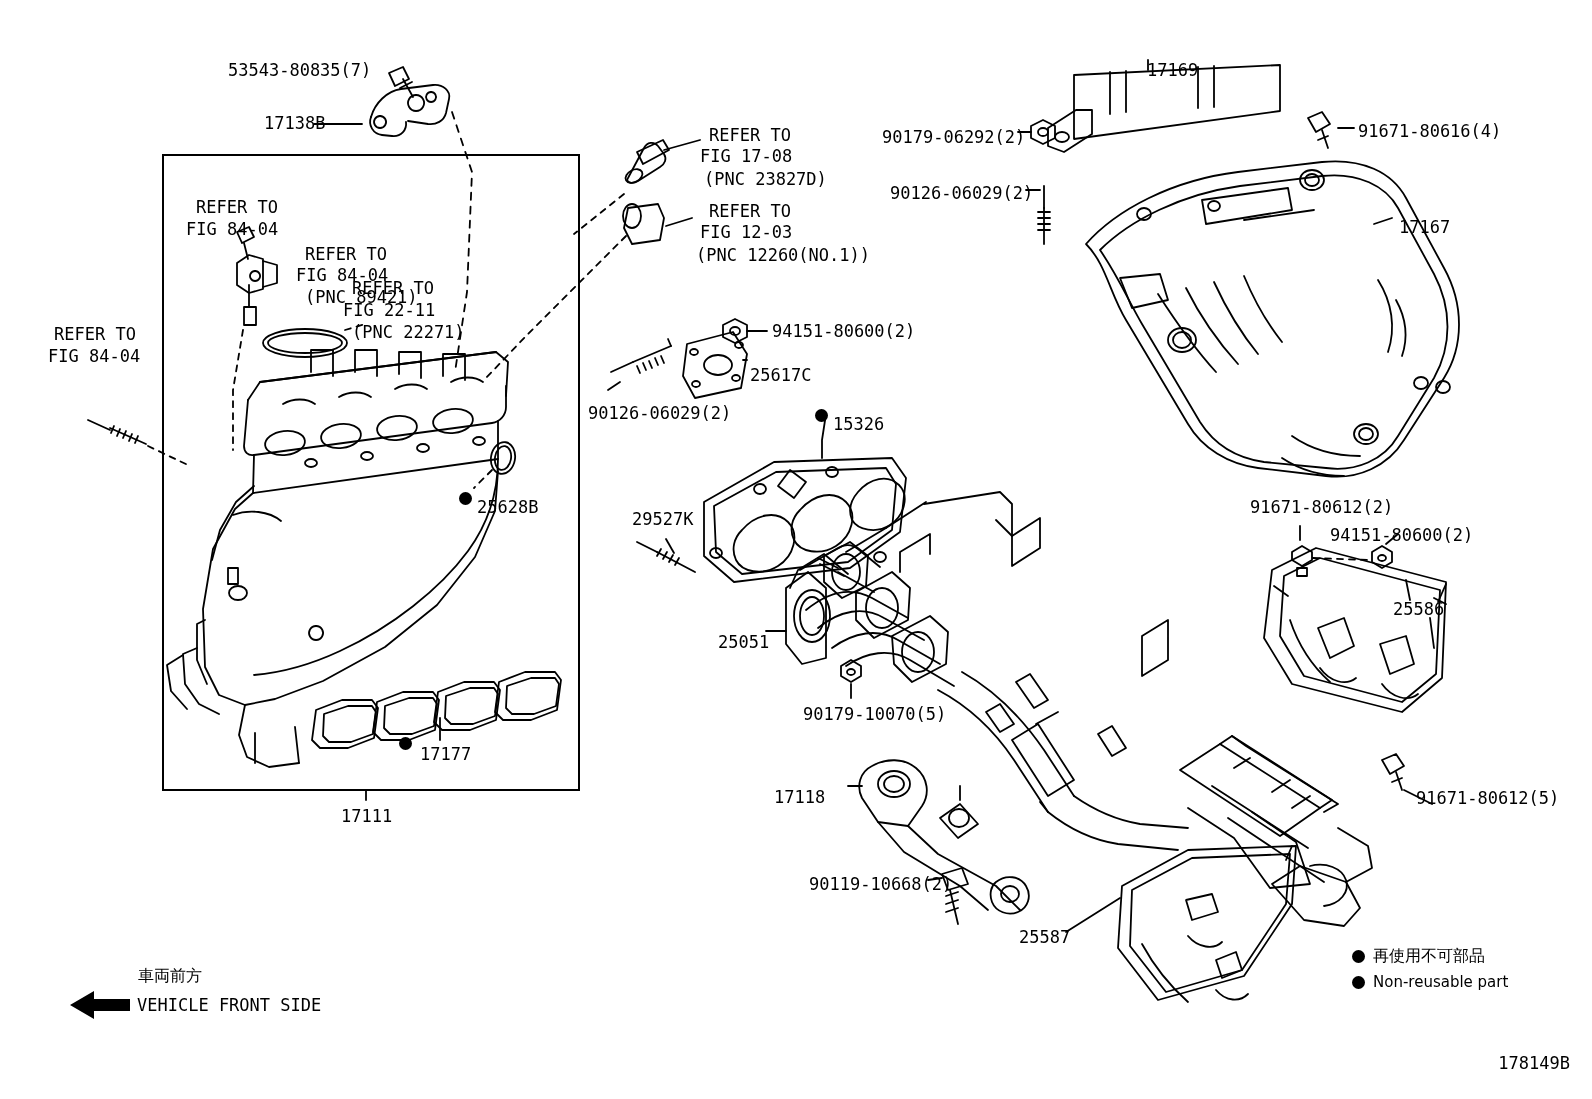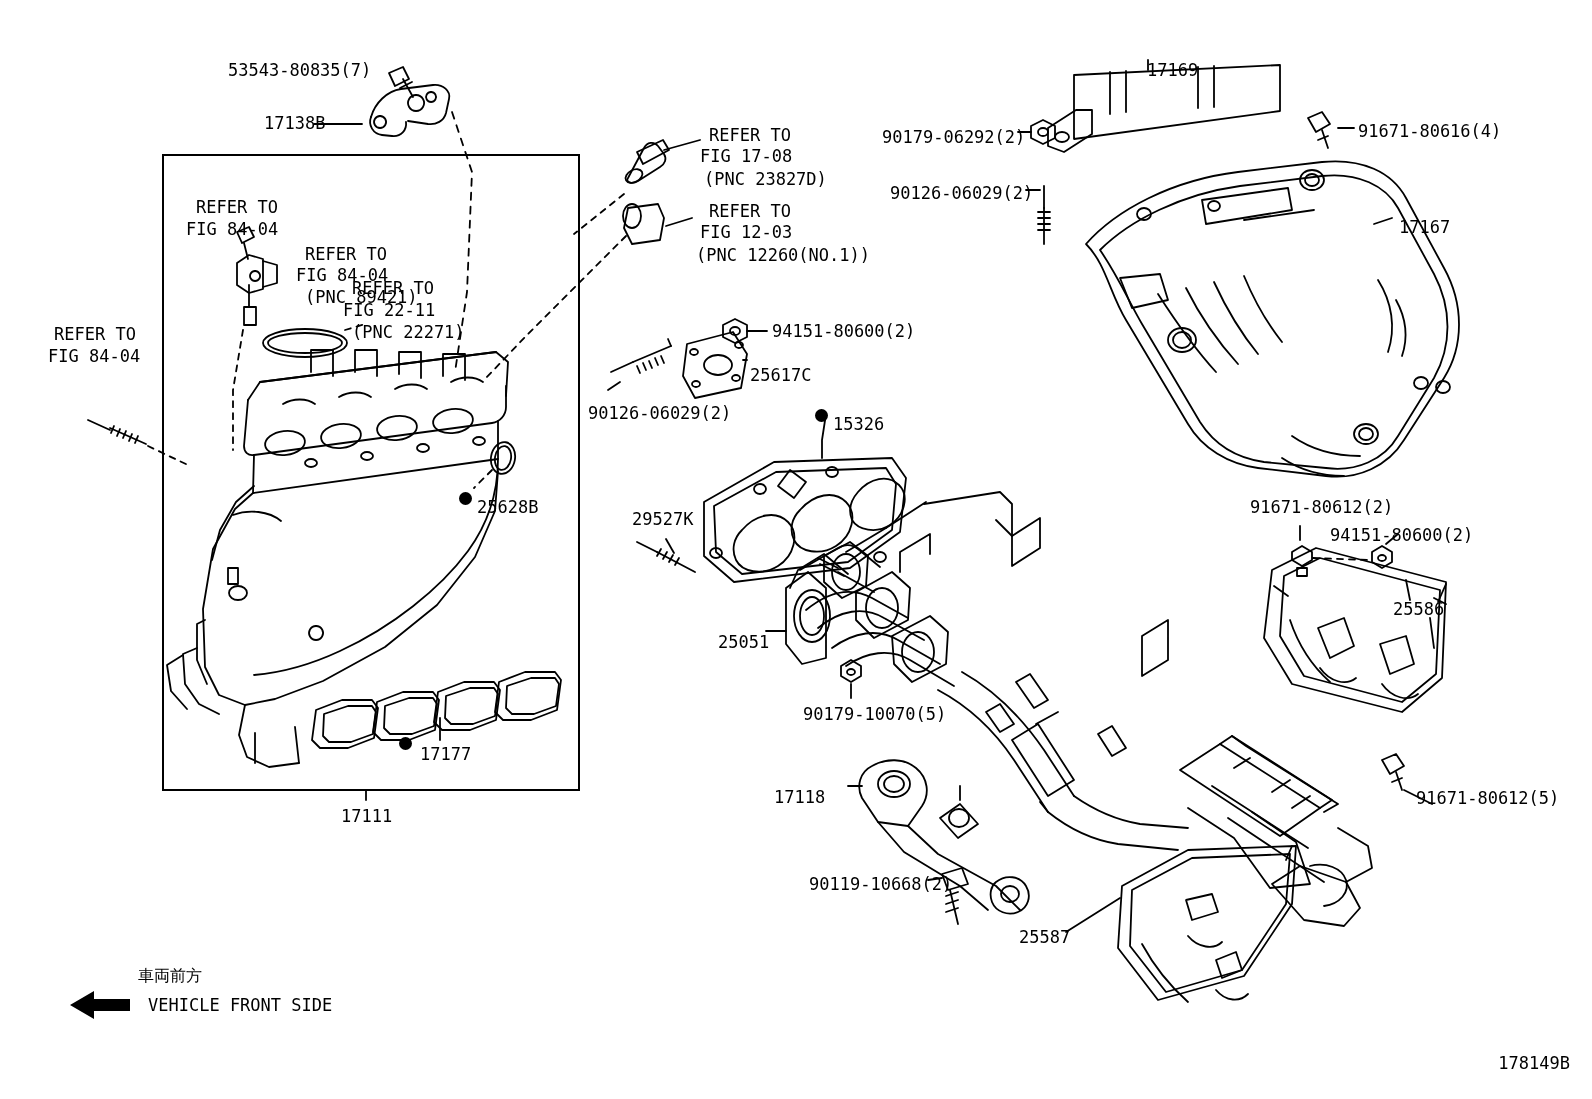--- a/index.html
+++ b/index.html
@@ -426,24 +426,34 @@
   <div class="lbl" style="left:774px; top:779px;margin-top:8px;">17118</div>
   <div class="lbl" style="left:774px; top:874px;margin-left:35px;">90119-10668(2)</div>
   <div class="lbl" style="left:1019px; top:927px;">25587</div>
 
   <div class="dot" style="left:399px; top:737px;"></div>
   <div class="dot" style="left:459px; top:492px;"></div>
   <div class="dot" style="left:815px; top:409px;"></div>
 
   <div class="arrow-block">
     <div class="lbl jp" style="position:static; left:auto; top:auto; padding-left:70px;">車両前方</div>
-    <div style="display:flex; align-items:center; gap:16px; margin-top:2px;">
+    <div style="display:flex; align-items:center; gap:5px; margin-top:2px;">
       <svg width="64" height="34" viewBox="0 0 64 34">
         <path d="M2 17 L26 3 L26 11 L62 11 L62 23 L26 23 L26 31 Z" fill="#000"></path>
       </svg>
       <span class="lbl sans" style="position:static; font-size:17px; font-family:'DejaVu Sans Mono', monospace;">VEHICLE FRONT SIDE</span>
     </div>
   </div>
 
+  <div class="legend">
+    <div class="legend-row">
+      <span class="legend-dot"></span>
+      <span class="legend-txt jp">再使用不可部品</span>
+    </div>
+    <div class="legend-row">
+      <span class="legend-dot"></span>
+      <span class="legend-txt">Non-reusable part</span>
+    </div>
+  </div>
 
   <div class="figcode">178149B</div>
 
 </div>
 
 </body></html>

